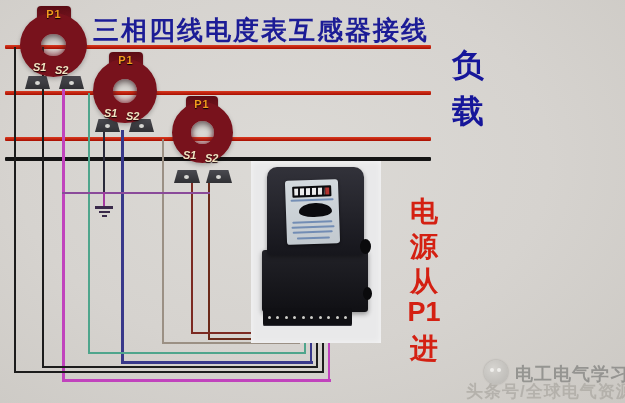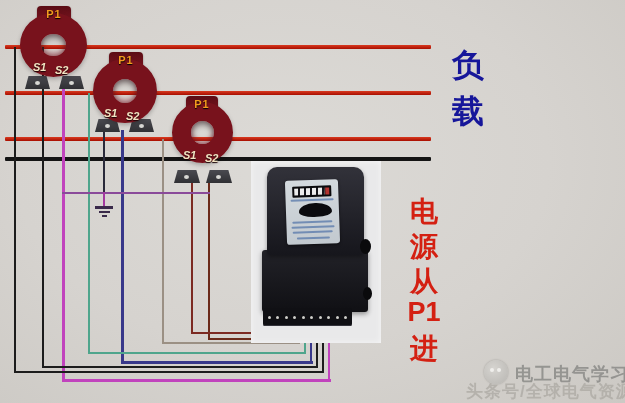--- a/index.html
+++ b/index.html
@@ -151,20 +151,21 @@
           <span class="screw"></span>
         <span class="screw"></span>
           <span class="screw"></span>
           <span class="screw"></span>
           <span class="screw"></span>
           <span class="screw"></span>
       </div>
     </div>
   </div>
 
+  <div class="abs" style="left:93px;top:13px;width:345px;font-size:26px;font-weight:bold;color:#1c1c96;letter-spacing:2px;white-space:nowrap;">三相四线电度表互感器接线</div>
 
   <div>
     <div class="vchar" style="left:446px;top:44px;font-size:32px;color:#16169a;">负</div>
     <div class="vchar" style="left:446px;top:90px;font-size:32px;color:#16169a;">载</div>
   </div>
 
   <div>
     <div class="vchar" style="left:402px;top:193px;font-size:28px;color:#d42012;">电</div>
     <div class="vchar" style="left:402px;top:228px;font-size:28px;color:#d42012;">源</div>
     <div class="vchar" style="left:402px;top:263px;font-size:28px;color:#d42012;">从</div>

